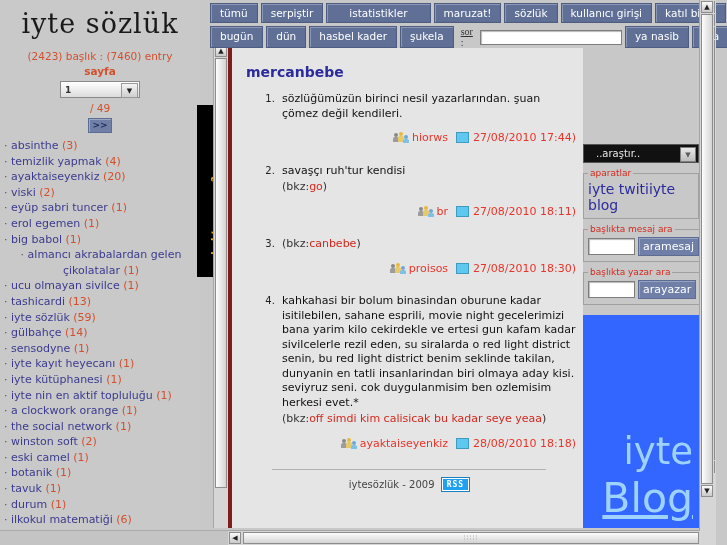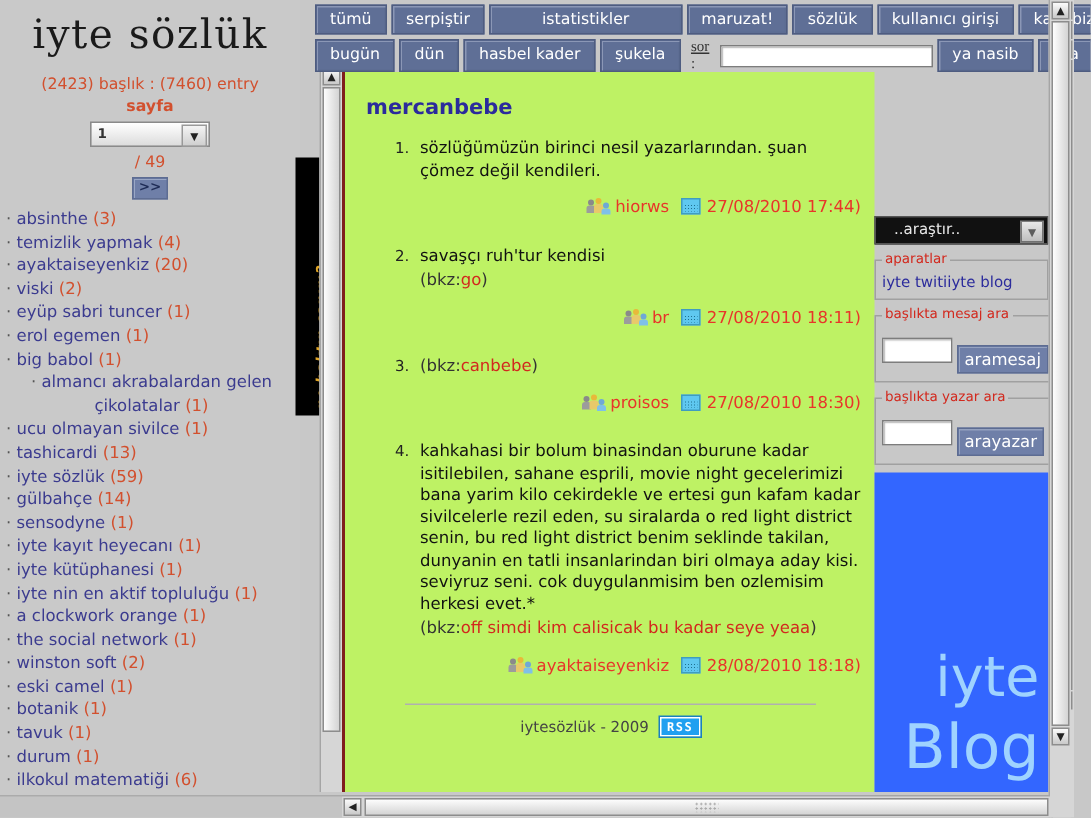--- a/index.html
+++ b/index.html
@@ -98,36 +98,36 @@
     position:absolute;left:207px;top:0;width:505px;height:48px;
     background:#c8c8c8;
   }
   .navrow{display:flex;gap:3px;padding:3px 0 0 3px;}
   .navbtn{
     background:#5f6f96;color:#ffffff;font-size:10.5px;
     border:1px solid #4e5c80;
     box-shadow:inset 1px 1px 0 #8b97b6, inset -1px -1px 0 #44507012;
     padding:3px 9px;line-height:12px;text-align:center;white-space:nowrap;
   }
-  .navbtn.wide{padding:3px 34px;}
+  .navbtn.wide{padding:3px 22px;}
   .sor-label{
     color:#333;font-size:10px;align-self:center;padding:0 4px;font-family:Liberation Serif, serif;
   }
   .sor-label u{text-decoration:underline;}
   .sor-input{
     width:142px;height:15px;background:#ffffff;
     border:1px solid #7d7d7d;box-shadow:inset 1px 1px 1px #b9b9b9;
     align-self:center;box-sizing:border-box;
   }
 
   
   .content{
     position:absolute;left:228px;top:48px;width:354px;height:480px;
-    background:#bef264;overflow:hidden;
-    border-left:2px solid #7f1d1d;
+    background:#e5e5e5;overflow:hidden;
+    border-left:4px solid #7f1d1d;
   }
   .c-title{
     color:#2b2b9c;font-size:14px;font-weight:bold;
     padding:16px 0 0 14px;
   }
   ol.entries{
     margin:12px 0 0 0;padding:0 10px 0 46px;list-style:decimal;
   }
   ol.entries>li{
     margin-bottom:18px;font-size:11px;color:#111;line-height:14.5px;
@@ -210,47 +210,46 @@
     display:flex;align-items:center;justify-content:center;
     font-size:7px;color:#5c5c5c;
   }
   fieldset.box{
     border:1px solid #a0a0a0;margin:5px 0 0 0;padding:3px 4px 5px 4px;
     background:#c8c8c8;
   }
   fieldset.box legend{
     color:#d2291e;font-size:9px;padding:0 2px;
   }
-  .aplinks a{color:#2b2b9c;text-decoration:none;font-size:10px;text-align:right;}
+  .aplinks a{color:#2b2b9c;text-decoration:none;font-size:14px;text-align:right;}
   .srchrow{display:flex;align-items:center;gap:3px;}
   .srchrow .inp{
     width:47px;height:17px;background:#ffffff;border:1px solid #7d7d7d;
     box-shadow:inset 1px 1px 1px #bababa;box-sizing:border-box;
   }
   .srchrow .btn{
     background:#6f7fa8;color:#ffffff;font-size:11px;
     border:1px solid #5d6c92;padding:2px 4px;line-height:13px;
     box-shadow:inset 1px 1px 0 #95a2c0;
-    margin-top:12px;
   }
   .kapat{
     text-align:center;margin-top:10px;font-size:10px;color:#2b2b9c;
   }
   .kapat a{color:#2b2b9c;text-decoration:none;}
   .blogbanner{
     position:absolute;left:583px;top:315px;width:116px;height:213px;
     background:#3366ff;overflow:hidden;
   }
   .blogbanner .bt{
     position:absolute;right:6px;color:#9fd3ff;
     font-size:37px;line-height:40px;
     font-family:"DejaVu Sans","Liberation Sans",sans-serif;
   }
   .blogbanner .l1{bottom:56px;}
-  .blogbanner .l2{bottom:10px;font-size:41px;}
+  .blogbanner .l2{bottom:10px;font-size:41px;text-decoration:underline;}
 </style>
 </head>
 <body>
 
 <div class="page">
 
   <div class="left-col">
     <div class="logo">iyte sözlük</div>
     <div class="counts">(2423) başlık : (7460) entry</div>
 

